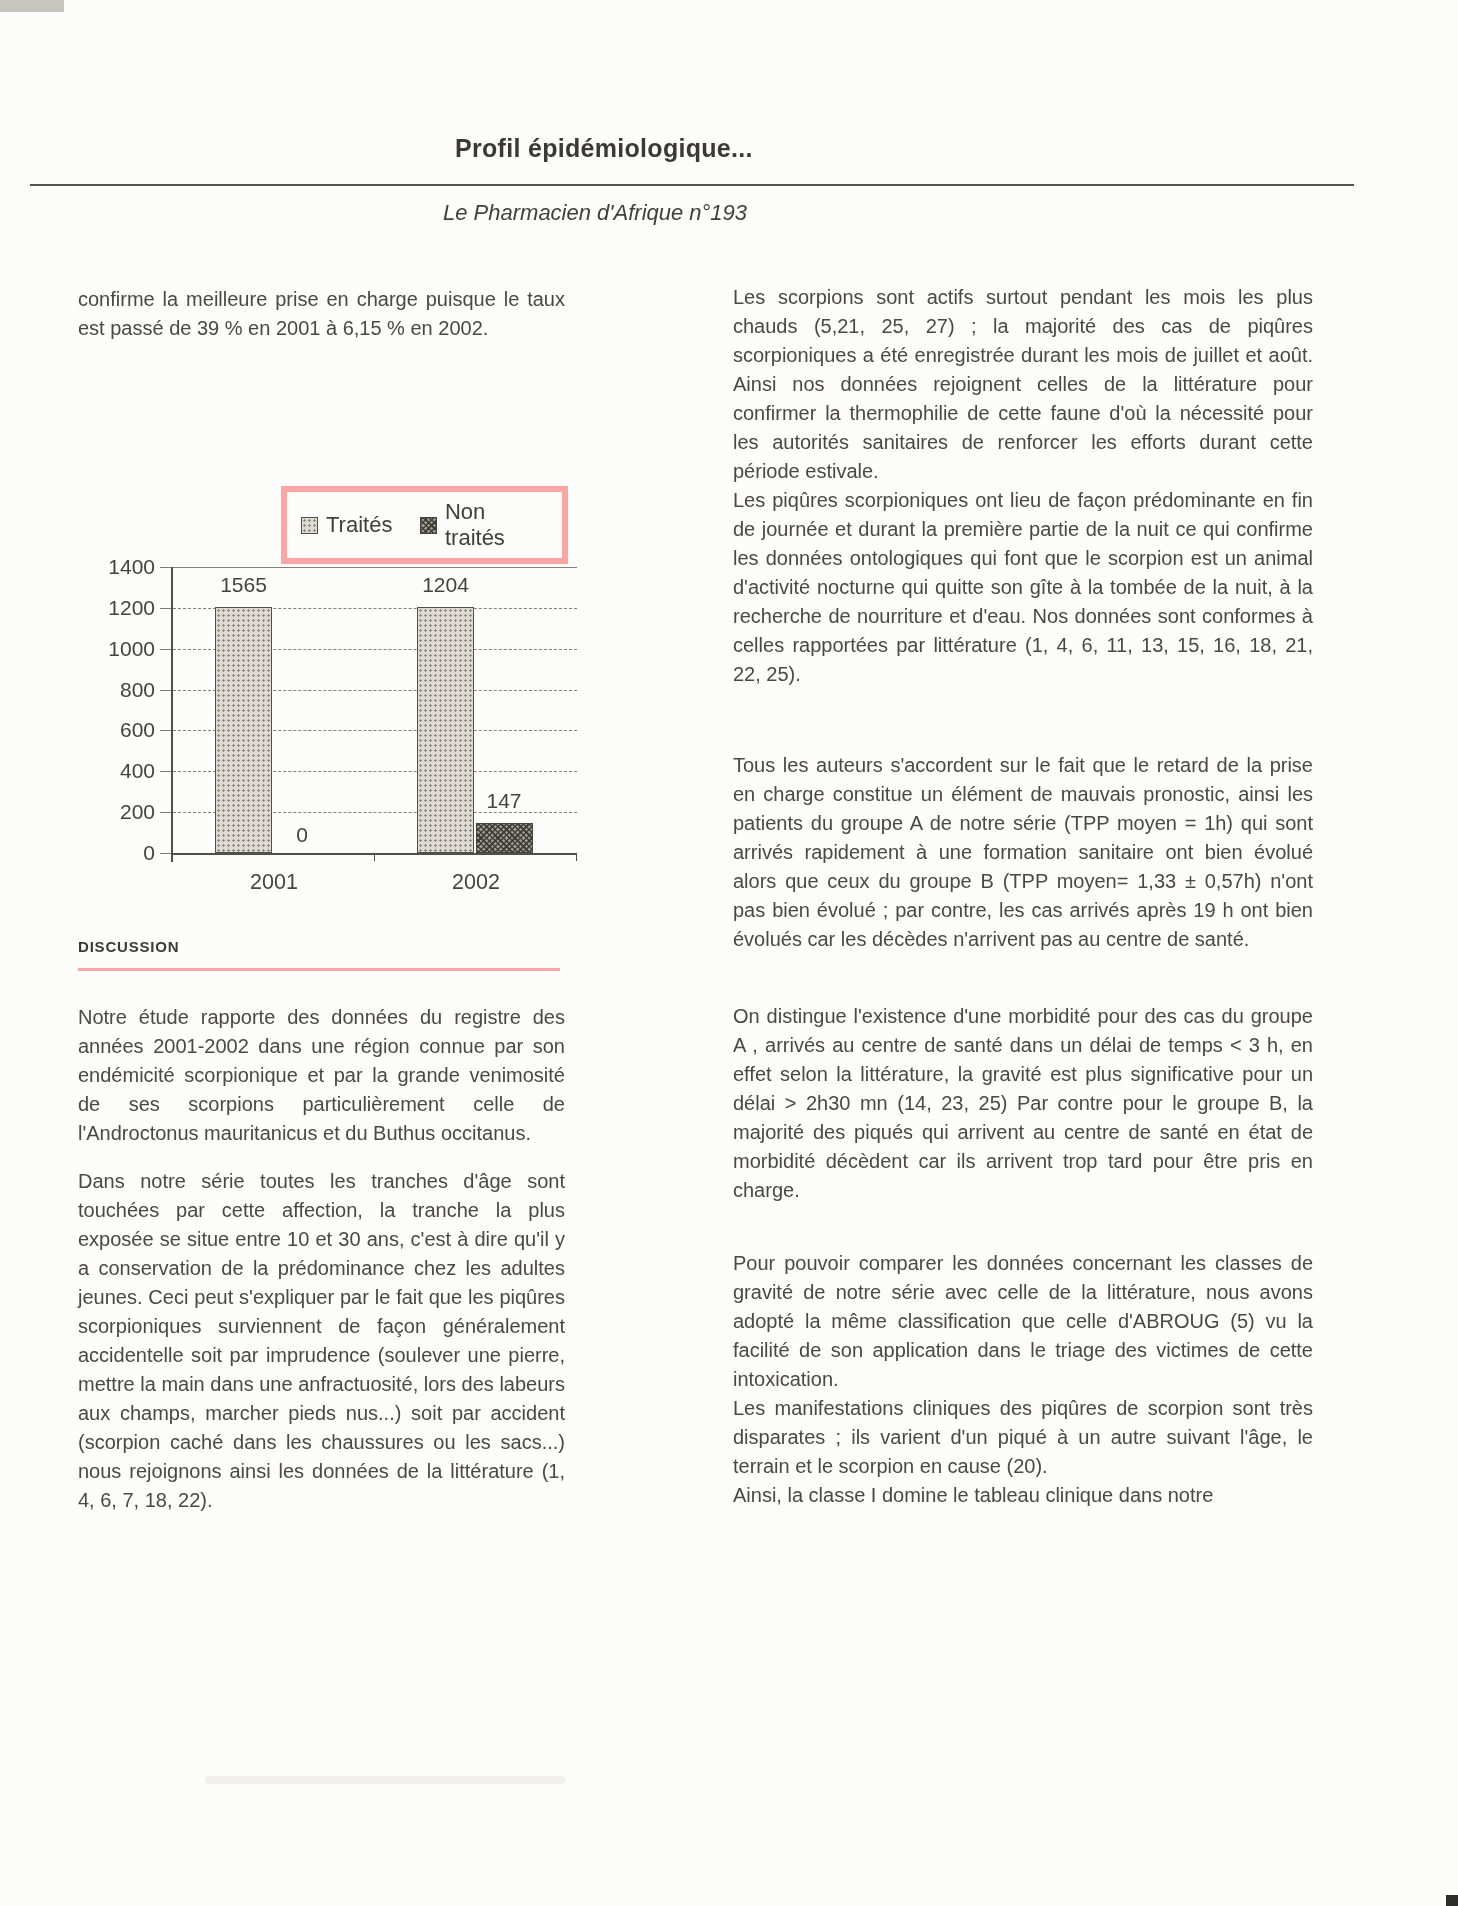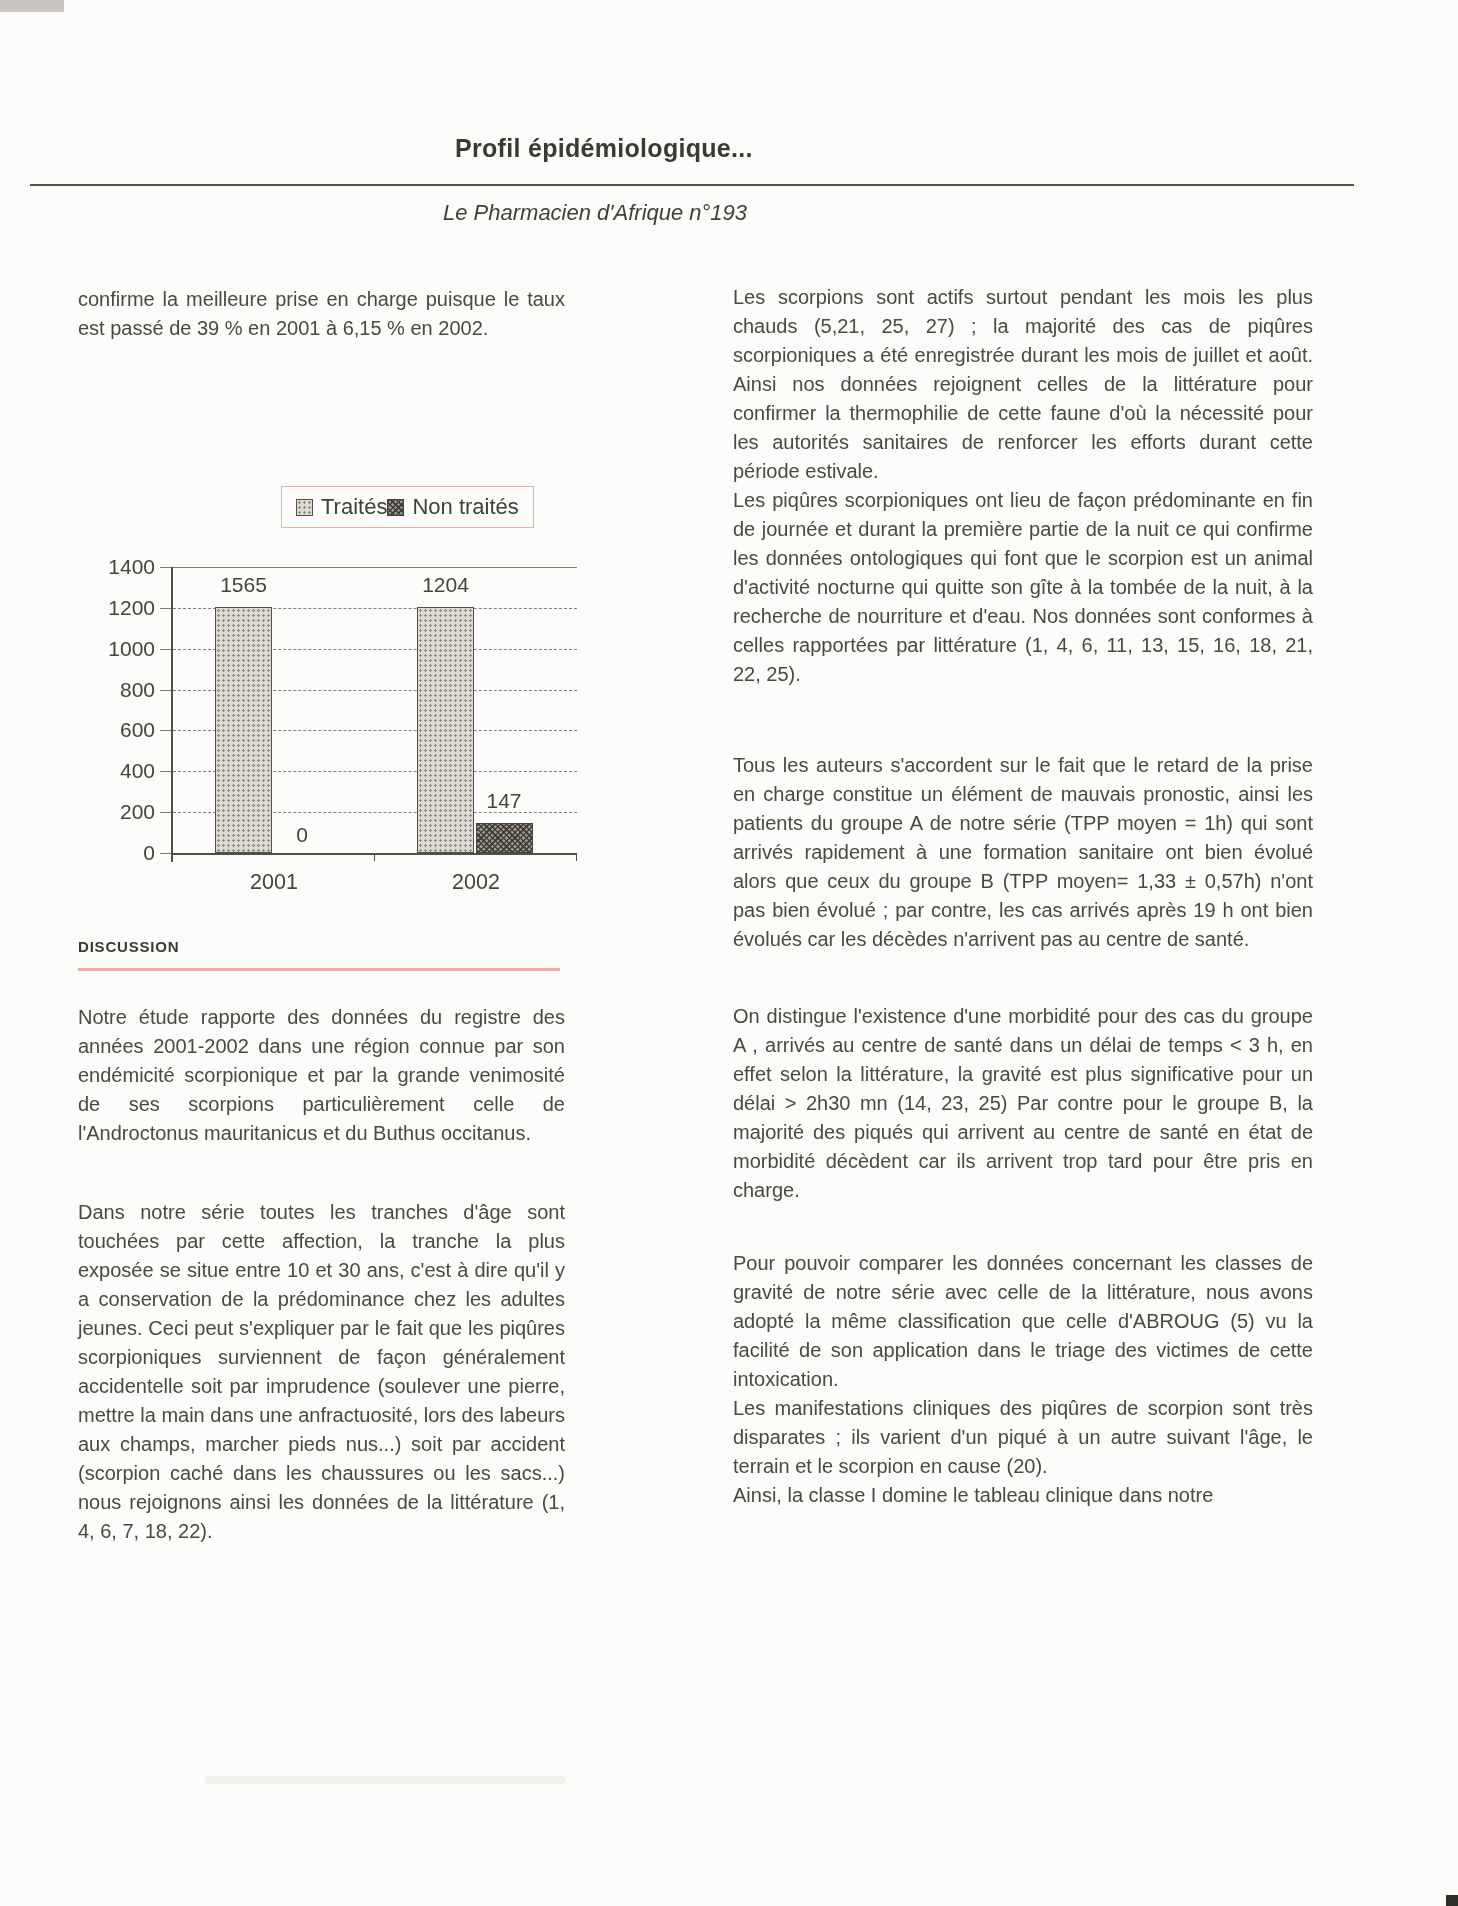--- a/index.html
+++ b/index.html
@@ -43,22 +43,22 @@
 
   .fig-caption {
     position:absolute; left:0; top:378px; width:492px;
     font-size:21.5px; line-height:35px; font-weight:bold; text-align:center;
     color:#3b3933;
   }
 
   
   .legend {
     position:absolute; left:205px; top:486px;
-    display:inline-flex; align-items:center; gap:0;
-    border:1px solid #fca5a5; padding:7px 14px; background:#fcfcfa;
+    display:inline-flex; align-items:center; gap:28px;
+    border:6px solid #fca5a5; padding:7px 14px; background:#fcfcfa;
     font-size:22px; color:#413f39;
   }
   .legend-item { display:inline-flex; align-items:center; }
   .swatch { width:17px; height:17px; margin-right:8px; box-sizing:border-box; }
 
   .bar-light, .swatch-light {
     background-color:#dedad3;
     background-image: radial-gradient(#8e8b83 1px, rgba(0,0,0,0) 1.3px);
     background-size:5px 5px;
     border:1.5px solid #514f48;
@@ -96,21 +96,21 @@
   }
   .xtick { position:absolute; top:286px; width:0; height:8px; border-left:1px solid #514f48; }
   .axis-foot { position:absolute; left:-2px; top:286px; width:0; height:9px; border-left:2px solid #514f48; }
 
   .discussion-heading {
     position:absolute; left:2px; top:938px; width:482px;
     font-size:15px; font-weight:bold; letter-spacing:.8px; color:#3b3933;
     padding-bottom:13px; border-bottom:3px solid #fca5a5;
   }
   .left-paras { position:absolute; left:2px; top:1003px; width:487px; }
-  .left-paras p + p { margin-top:50px; }
+  .left-paras p + p { margin-top:19px; }
   .left-paras p.nogap { margin-top:0; }
 
   .right-paras { position:absolute; left:0; top:283px; width:580px; }
   .right-paras p { margin-top:0; }
 </style>
 </head>
 <body>
 
 <div class="page">
 

